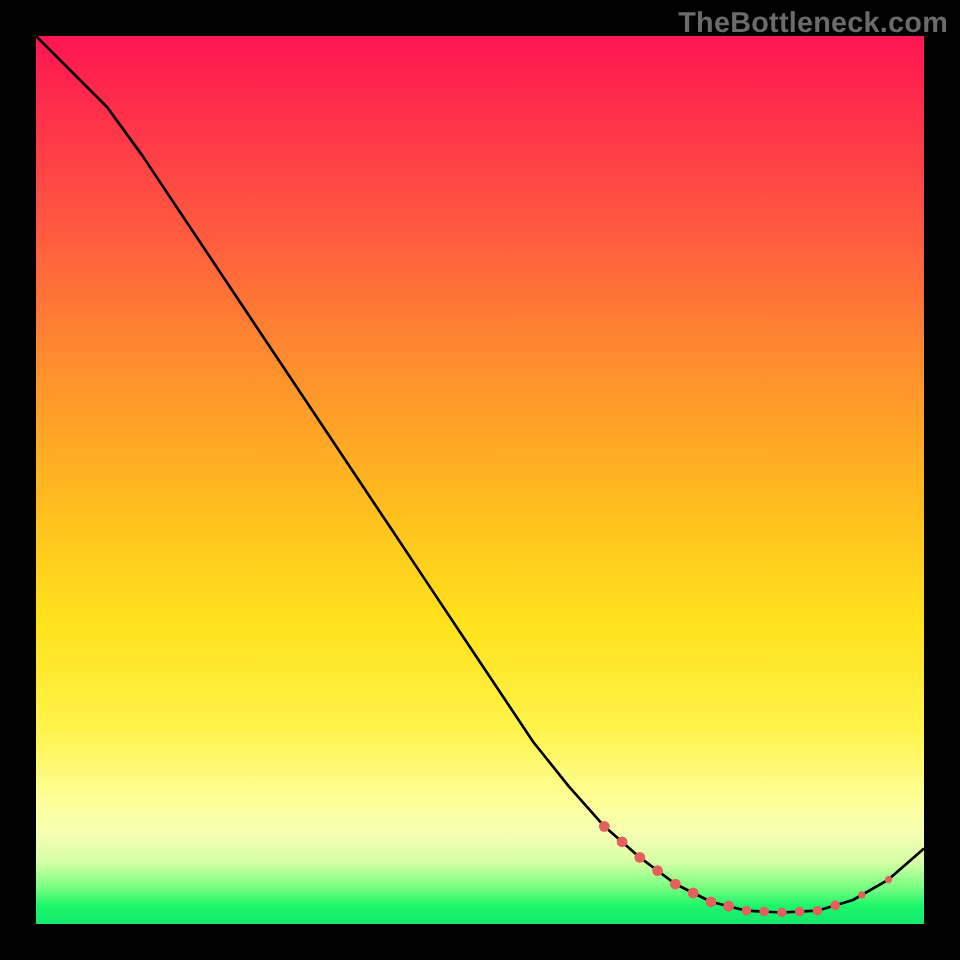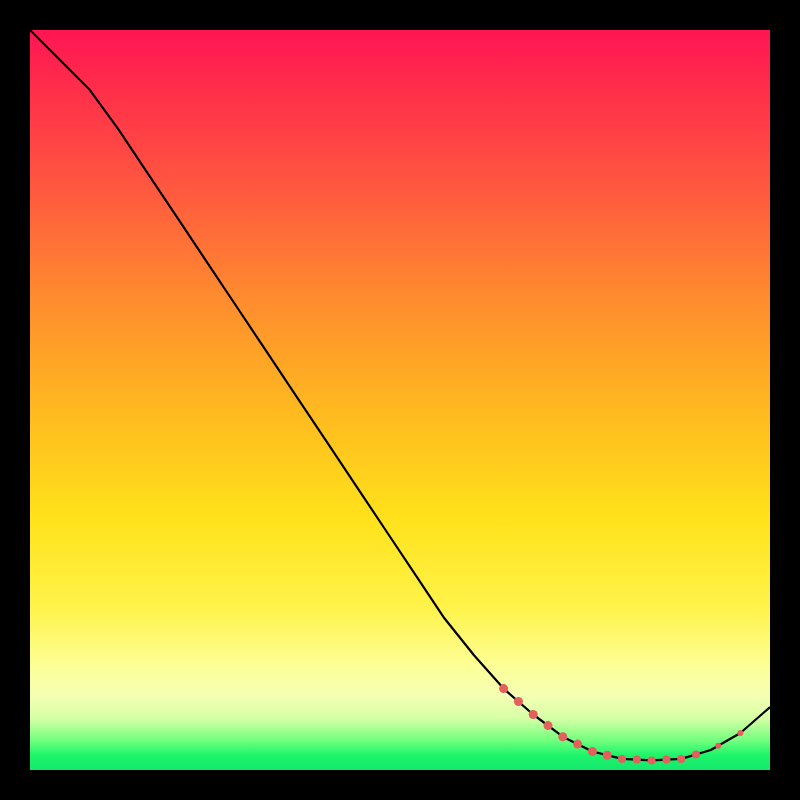--- a/index.html
+++ b/index.html
@@ -66,20 +66,21 @@
     stroke-linejoin: round;
   }
   .pt {
     fill: #e4605c;
   }
 </style>
 </head>
 <body>
 
 <div class="frame">
+  <div class="watermark">TheBottleneck.com</div>
 
   <div class="plot">
     <svg class="curve" viewBox="0 0 740 740" preserveAspectRatio="none">
       <path id="curve-path" class="line" d="M0.0 0.0 L29.6 29.6 L59.2 59.2 L88.8 99.9 L118.4 144.3 L148.0 188.7 L177.6 233.1 L207.2 277.5 L236.8 321.9 L266.4 366.3 L296.0 410.7 L325.6 455.1 L355.2 499.5 L384.8 543.9 L414.4 588.3 L444.0 625.3 L473.6 658.6 L503.2 684.5 L532.8 706.7 L562.4 721.5 L592.0 728.9 L621.6 730.4 L651.2 728.9 L680.8 720.0 L710.4 703.0 L740.0 677.1 "></path>
       <g id="points-group">
           <circle cx="473.6" cy="658.6" r="4.5" class="pt"></circle>
           <circle cx="488.4" cy="671.5" r="4.5" class="pt"></circle>
           <circle cx="503.2" cy="684.5" r="4.5" class="pt"></circle>
           <circle cx="518.0" cy="695.6" r="4.5" class="pt"></circle>
           <circle cx="532.8" cy="706.7" r="4.5" class="pt"></circle>

